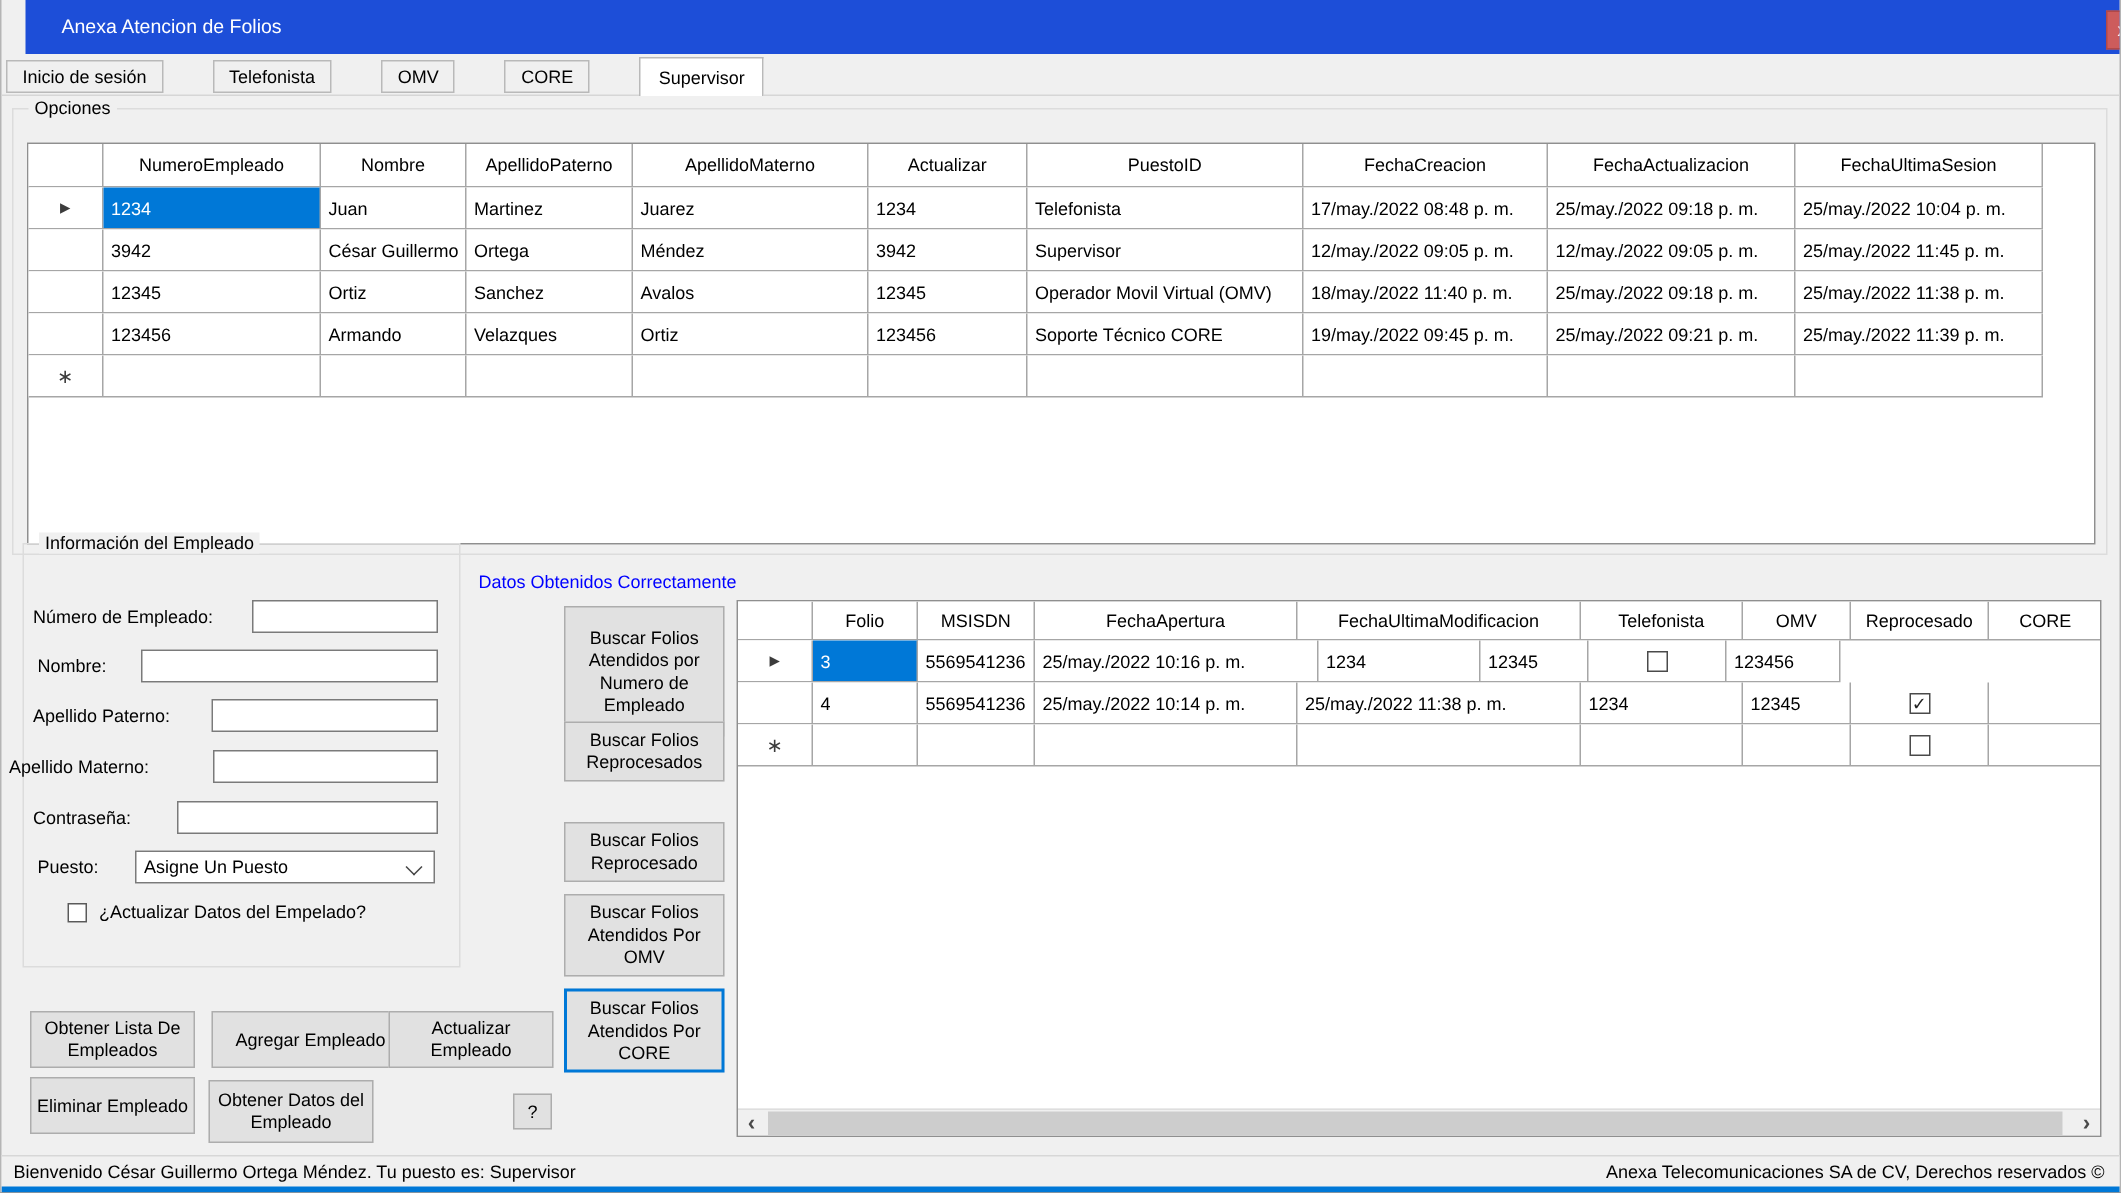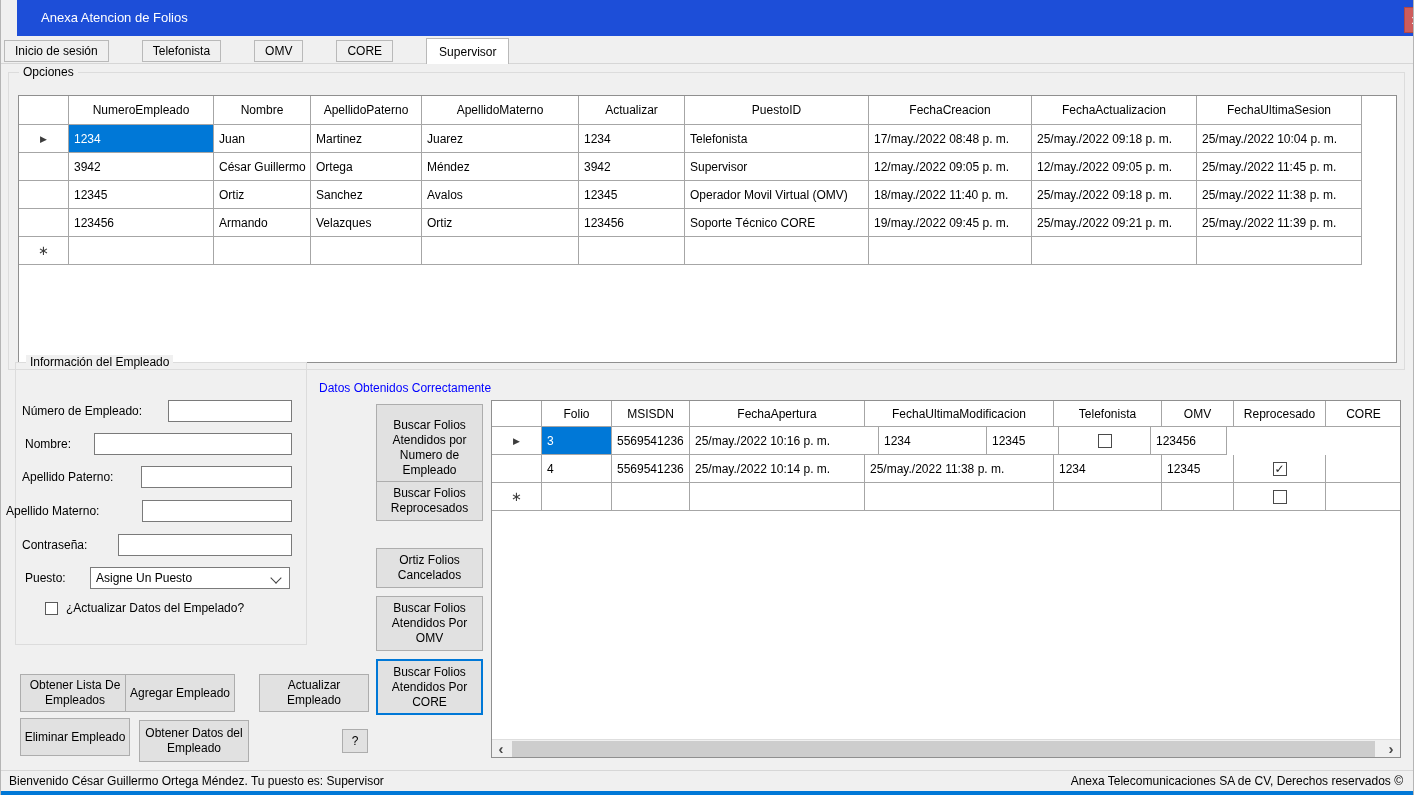--- a/index.html
+++ b/index.html
@@ -183,31 +183,31 @@
   <input class="abs tb" style="left: 117px; top: 534px; width: 174px;" value="">
   <div class="abs flabel" style="left:24px;top:571px;">Puesto:</div>
   <div class="abs" id="combo-puesto">
     <span>Asigne Un Puesto</span>
     <span class="combo-arrow"></span>
   </div>
   <div class="abs formcheck" style="left:44px;top:602px;"></div>
   <div class="abs flabel" style="left:65px;top:601px;">¿Actualizar Datos del Empelado?</div>
 
   <div class="abs btn" style="left:19px;top:674px;width:110px;height:38px;">Obtener Lista De Empleados</div>
-  <div class="abs btn" style="left:124px;top:674px;width:110px;height:38px;">Agregar Empleado</div>
+  <div class="abs btn" style="left:140px;top:674px;width:132px;height:38px;">Agregar Empleado</div>
   <div class="abs btn" style="left:258px;top:674px;width:110px;height:38px;">Actualizar Empleado</div>
   <div class="abs btn" style="left:19px;top:718px;width:110px;height:38px;">Eliminar Empleado</div>
   <div class="abs btn" style="left:138px;top:720px;width:110px;height:42px;">Obtener Datos del Empleado</div>
   <div class="abs btn" style="left:341px;top:729px;width:26px;height:24px;">?</div>
 
   <div class="abs" id="status-label-search">Datos Obtenidos Correctamente</div>
   <div id="search-buttons">
       <div class="abs btn" style="left: 375px; width: 107px; top: 404px; height: 87px;">Buscar Folios Atendidos por Numero de Empleado</div>
       <div class="abs btn" style="left: 375px; width: 107px; top: 481px; height: 40px;">Buscar Folios Reprocesados</div>
-      <div class="abs btn" style="left: 375px; width: 107px; top: 548px; height: 40px;">Ortiz Folios Cancelados</div>
+      <div class="abs btn" style="left: 375px; width: 107px; top: 548px; height: 40px;">Buscar Folios Reprocesado</div>
       <div class="abs btn" style="left: 375px; width: 107px; top: 596px; height: 55px;">Buscar Folios Atendidos Por OMV</div>
       <div class="abs btn focus" style="left: 375px; width: 107px; top: 659px; height: 56px;">Buscar Folios Atendidos Por CORE</div>
     </div>
 
   <div class="abs dgrid" id="grid-folios">
     <div id="hscroll">
       <div class="sb-arrow" id="sb-left">‹</div>
       <div id="sb-thumb"></div>
       <div class="sb-arrow" id="sb-right">›</div>
     </div>

